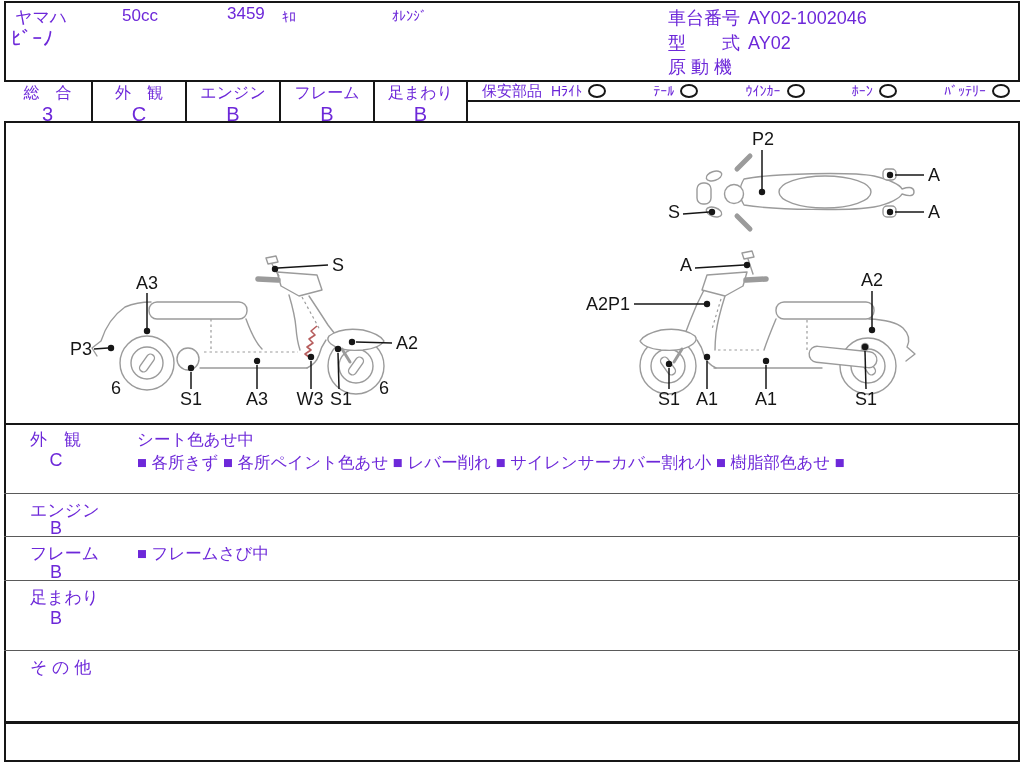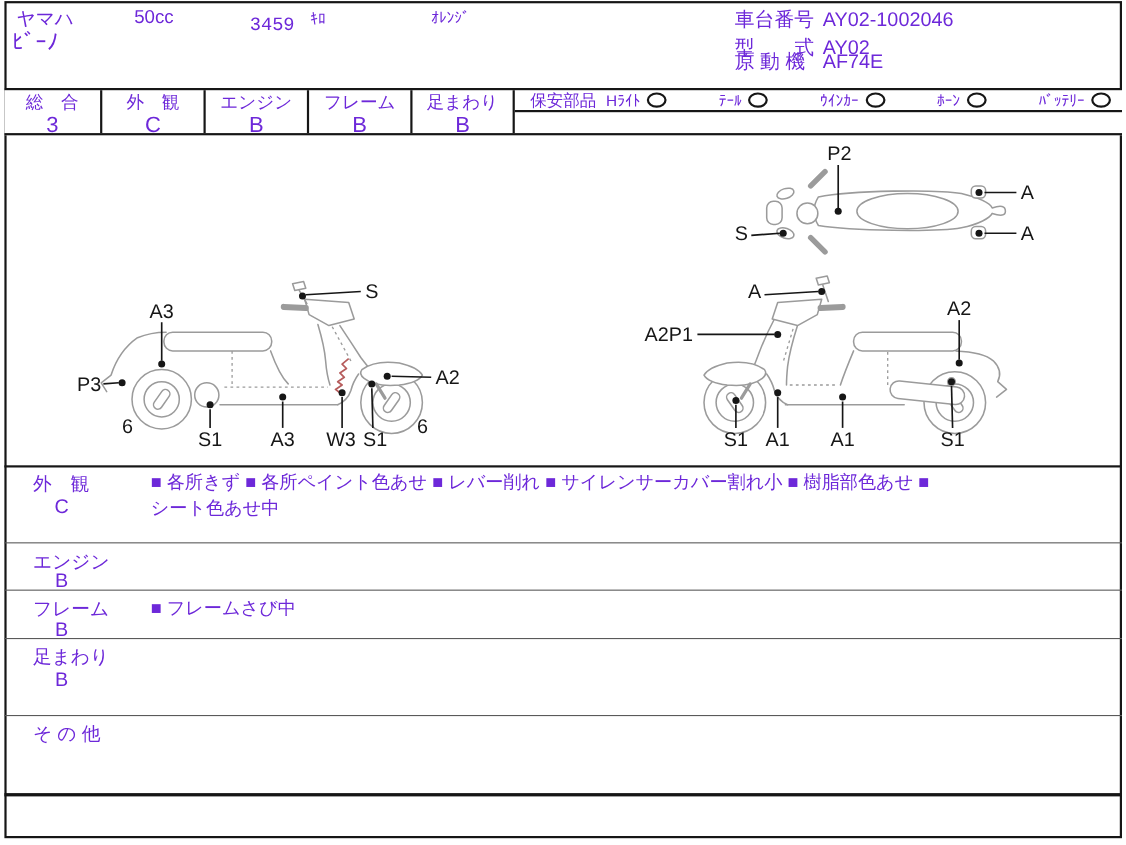--- a/index.html
+++ b/index.html
@@ -45,34 +45,34 @@
   .thick-line{position:absolute;left:4px;right:4px;top:721px;height:3px;background:#161616;}
 </style>
 </head>
 <body>
 
 <div class="sheet">
   <div class="frame"></div>
 
   <div class="abs h-text" style="left:15px;top:6px;">ヤマハ</div>
   <div class="abs h-text" style="left:122px;top:6px;">50cc</div>
-  <div class="abs h-text" style="left:227px;top:14px;font-family:Liberation Mono, monospace;">3459</div>
+  <div class="abs h-text" style="left:227px;top:4px;">3459</div>
   <div class="abs h-small" style="left:282px;top:9px;">ｷﾛ</div>
   <div class="abs h-small" style="left:392px;top:8px;">ｵﾚﾝｼﾞ</div>
   <div class="abs model-name" style="left:11px;top:27px;">ﾋﾞｰﾉ</div>
 
   <div class="abs spec-row" style="left:668px;top:6px;">
     <span class="spec-label">車台番号</span>
     <span>AY02-1002046</span>
   </div>
   <div class="abs spec-row" style="left:668px;top:31px;">
     <span class="spec-label">型　　式</span>
     <span>AY02</span>
   </div>
-  <div class="abs spec-row" style="left:668px;top:44px;">
+  <div class="abs spec-row" style="left:668px;top:55px;flex-direction:column;">
     <span class="spec-label">原 動 機</span>
     <span>AF74E</span>
   </div>
 
   <div class="grade-row">
     <div class="grade-cell" style="width:89px;">
       <div class="lab">総　合</div>
       <div class="val">3</div>
     </div>
     <div class="grade-cell" style="width:94px;">
@@ -286,22 +286,22 @@
         <path class="leader" d="M861,228 L862,266"></path>
         <circle class="ldot" cx="861" cy="224" r="3.2"></circle>
       </g>
     </svg>
   </div>
 
   <div class="section-row" style="top:423px;height:70px;">
     <div class="sec-label">外　観</div>
     <div class="sec-grade">C</div>
     <div class="sec-lines">
+      <div>シート色あせ中</div>
       <div>■ 各所きず ■ 各所ペイント色あせ ■ レバー削れ ■ サイレンサーカバー割れ小 ■ 樹脂部色あせ ■</div>
-      <div>シート色あせ中</div>
     </div>
   </div>
   <div class="section-row bt" style="top:493px;height:43px;">
     <div class="sec-label">エンジン</div>
     <div class="sec-grade" style="top:24px;">B</div>
   </div>
   <div class="section-row bt" style="top:536px;height:44px;">
     <div class="sec-label">フレーム</div>
     <div class="sec-grade" style="top:25px;">B</div>
     <div class="sec-lines">

